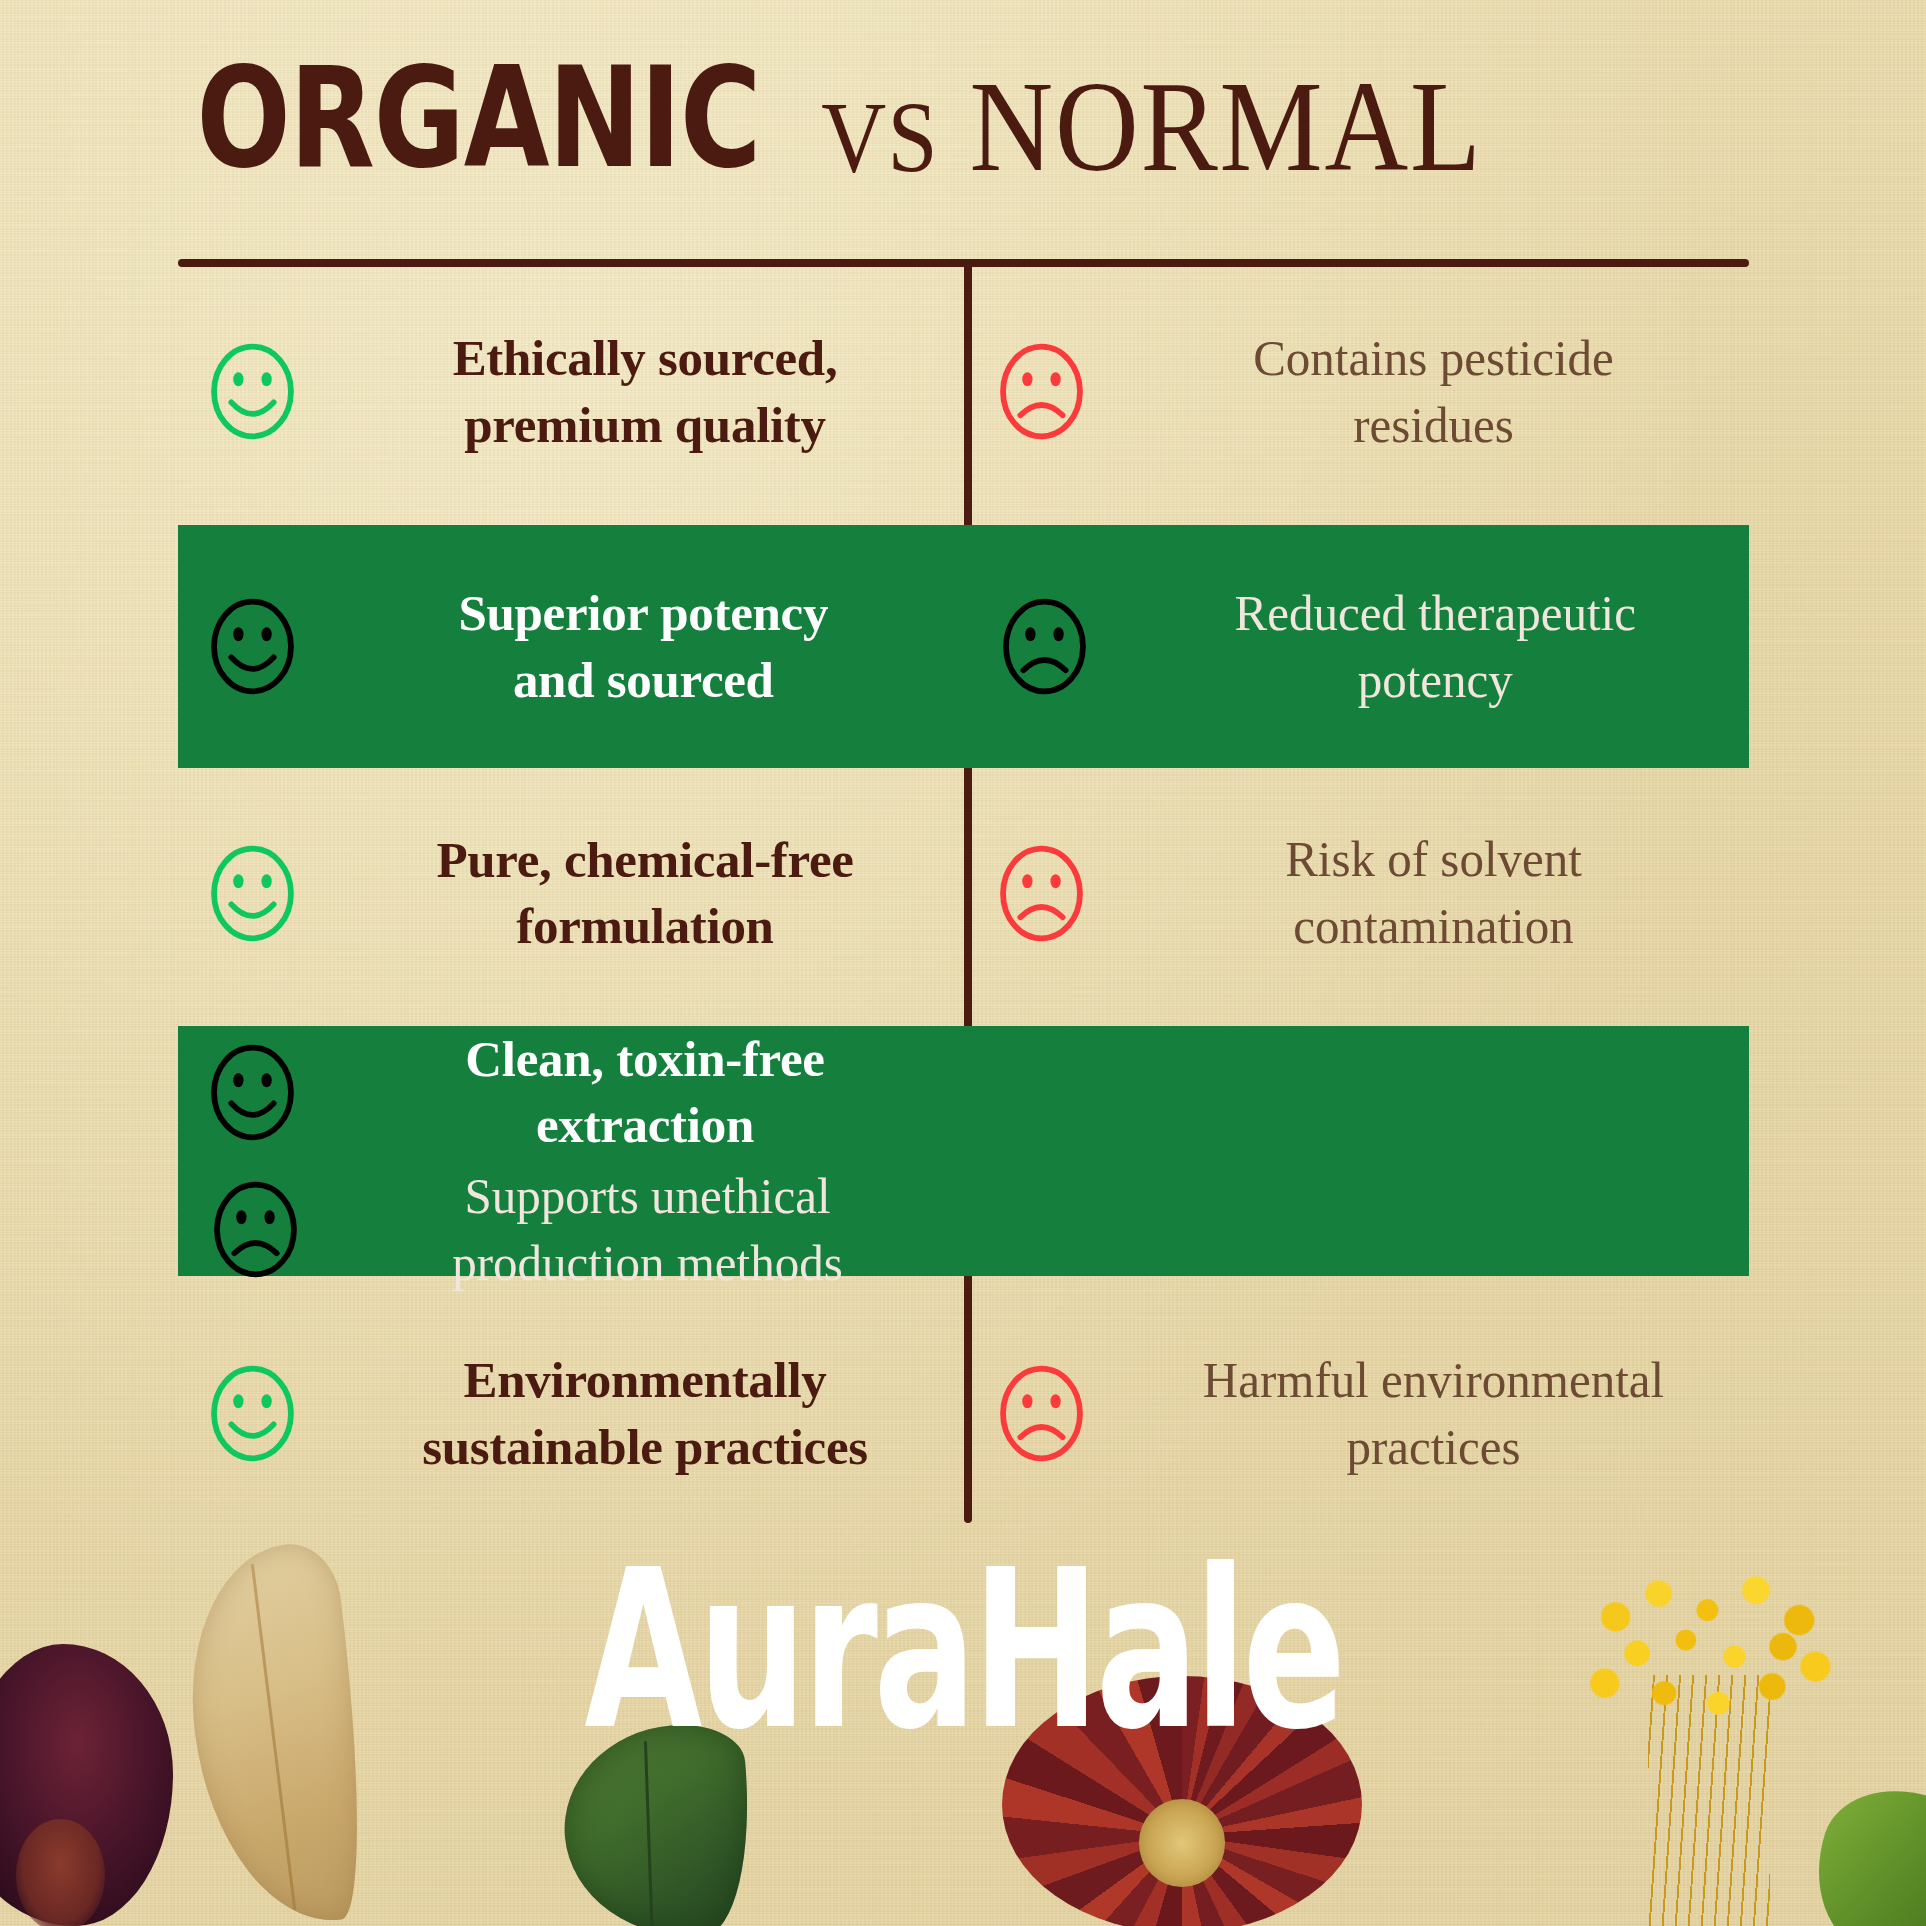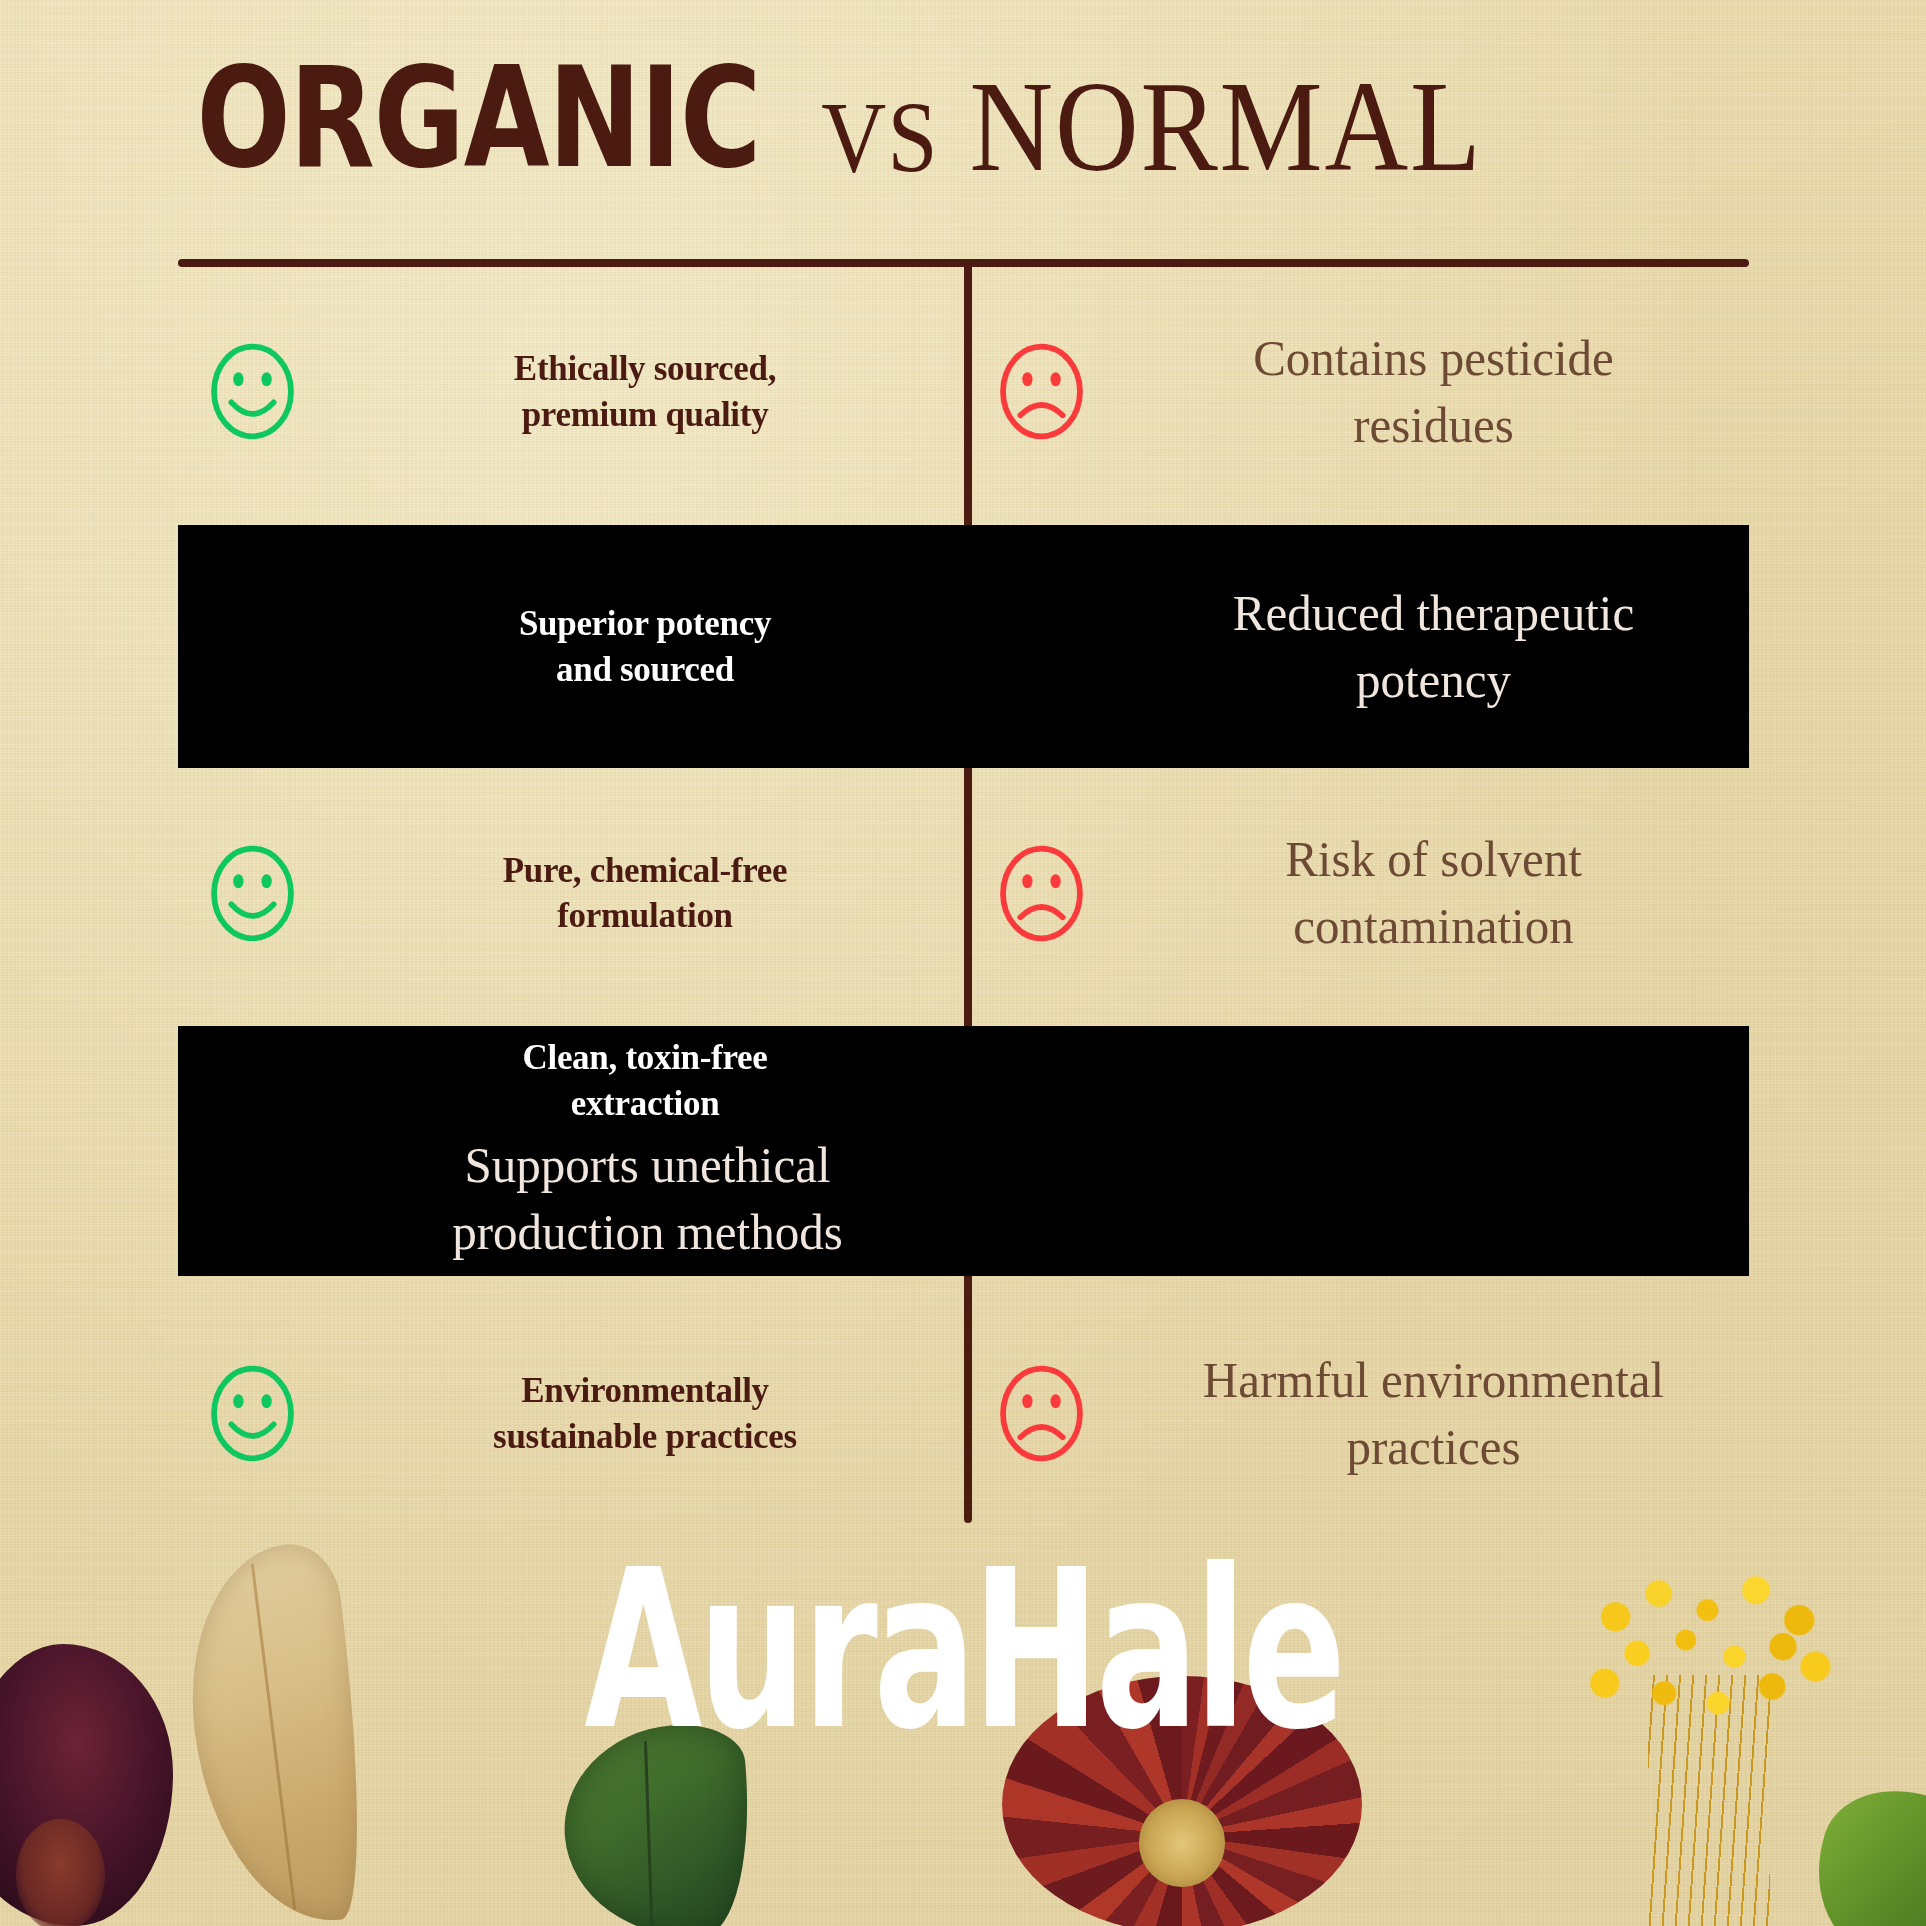--- a/index.html
+++ b/index.html
@@ -72,21 +72,21 @@
 
   
   #comparison-table{
     position:absolute;left:178px;top:276px;
     width:1571px;height:1258px;
   }
   .row{
     position:absolute;left:0;width:1571px;
     display:flex;
   }
-  .row.banded{ background:#000000; }
+  .row.banded{ background:#15803d;gap:7px; }
   .cell{
     display:flex;align-items:center;
     box-sizing:border-box;
   }
   .cell.left{ width:786px; padding-left:0px; }
   .cell.right{ width:785px; }
 
   .icon-wrap{
     flex:0 0 auto;
     display:flex;align-items:center;justify-content:center;
@@ -95,21 +95,21 @@
 
   .cell-text{
     flex:1 1 auto;
     text-align:center;
     line-height:1.30;
   }
   
   .cell.left .cell-text{
     font-family:"Liberation Serif",serif;
     font-weight:bold;
-    font-size:35px;
+    font-size:51px;
     color:#4b1a11;
     letter-spacing:-0.3px;
   }
   .row.banded .cell.left .cell-text{ color:#ffffff; }
 
   
   .cell.right .cell-text{
     font-family:"Liberation Serif",serif;
     font-weight:normal;
     font-size:49px;

